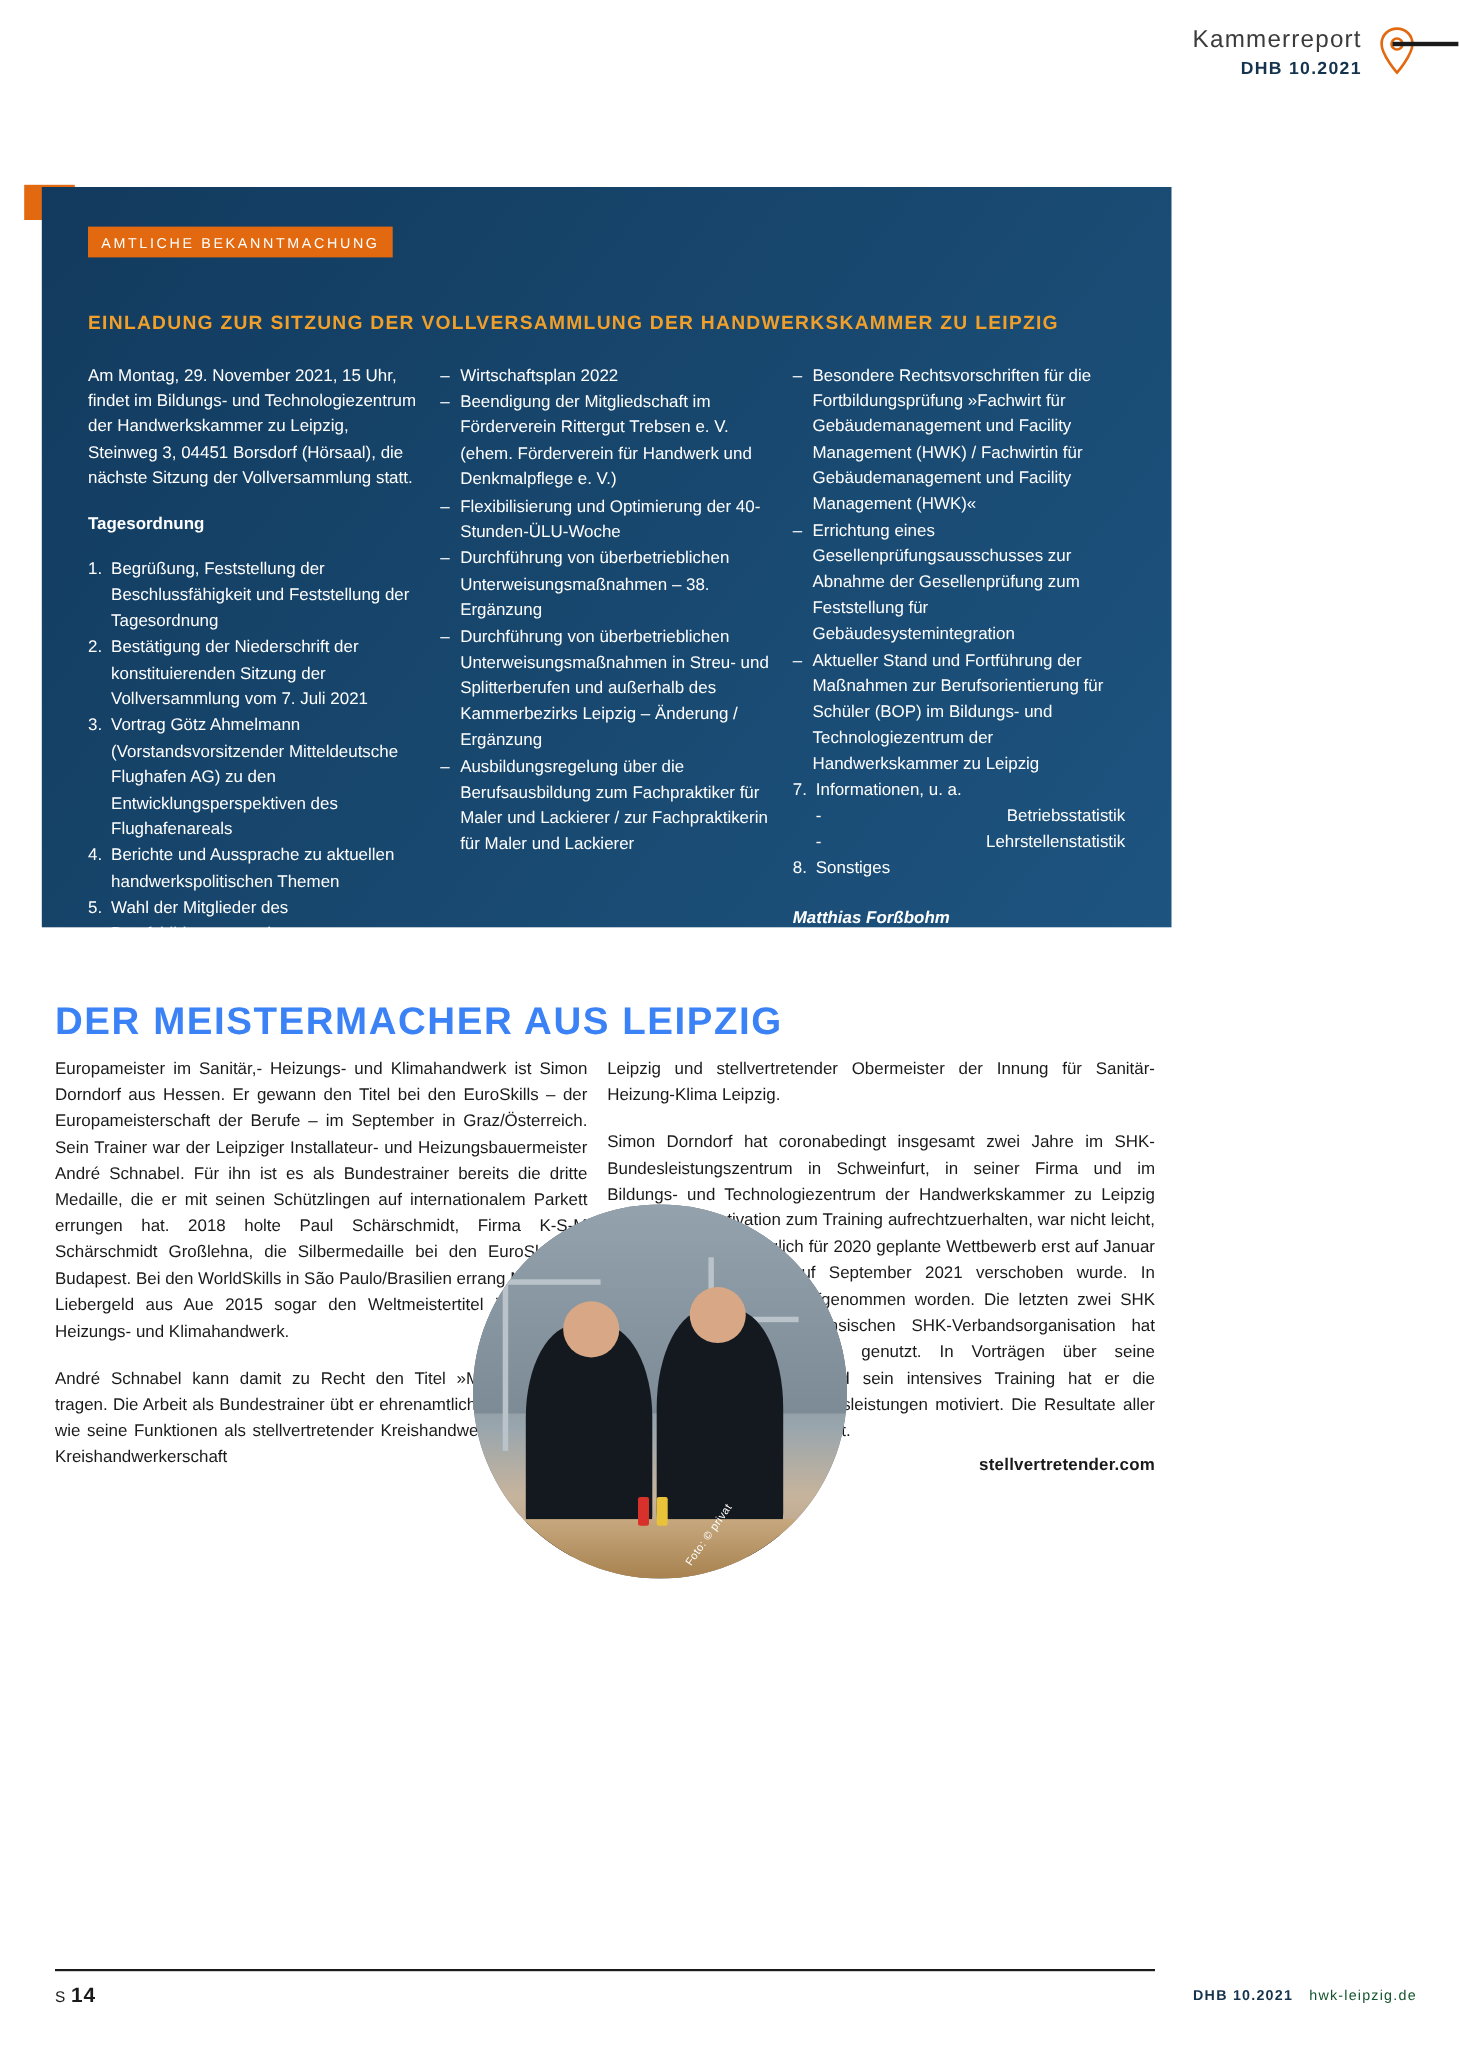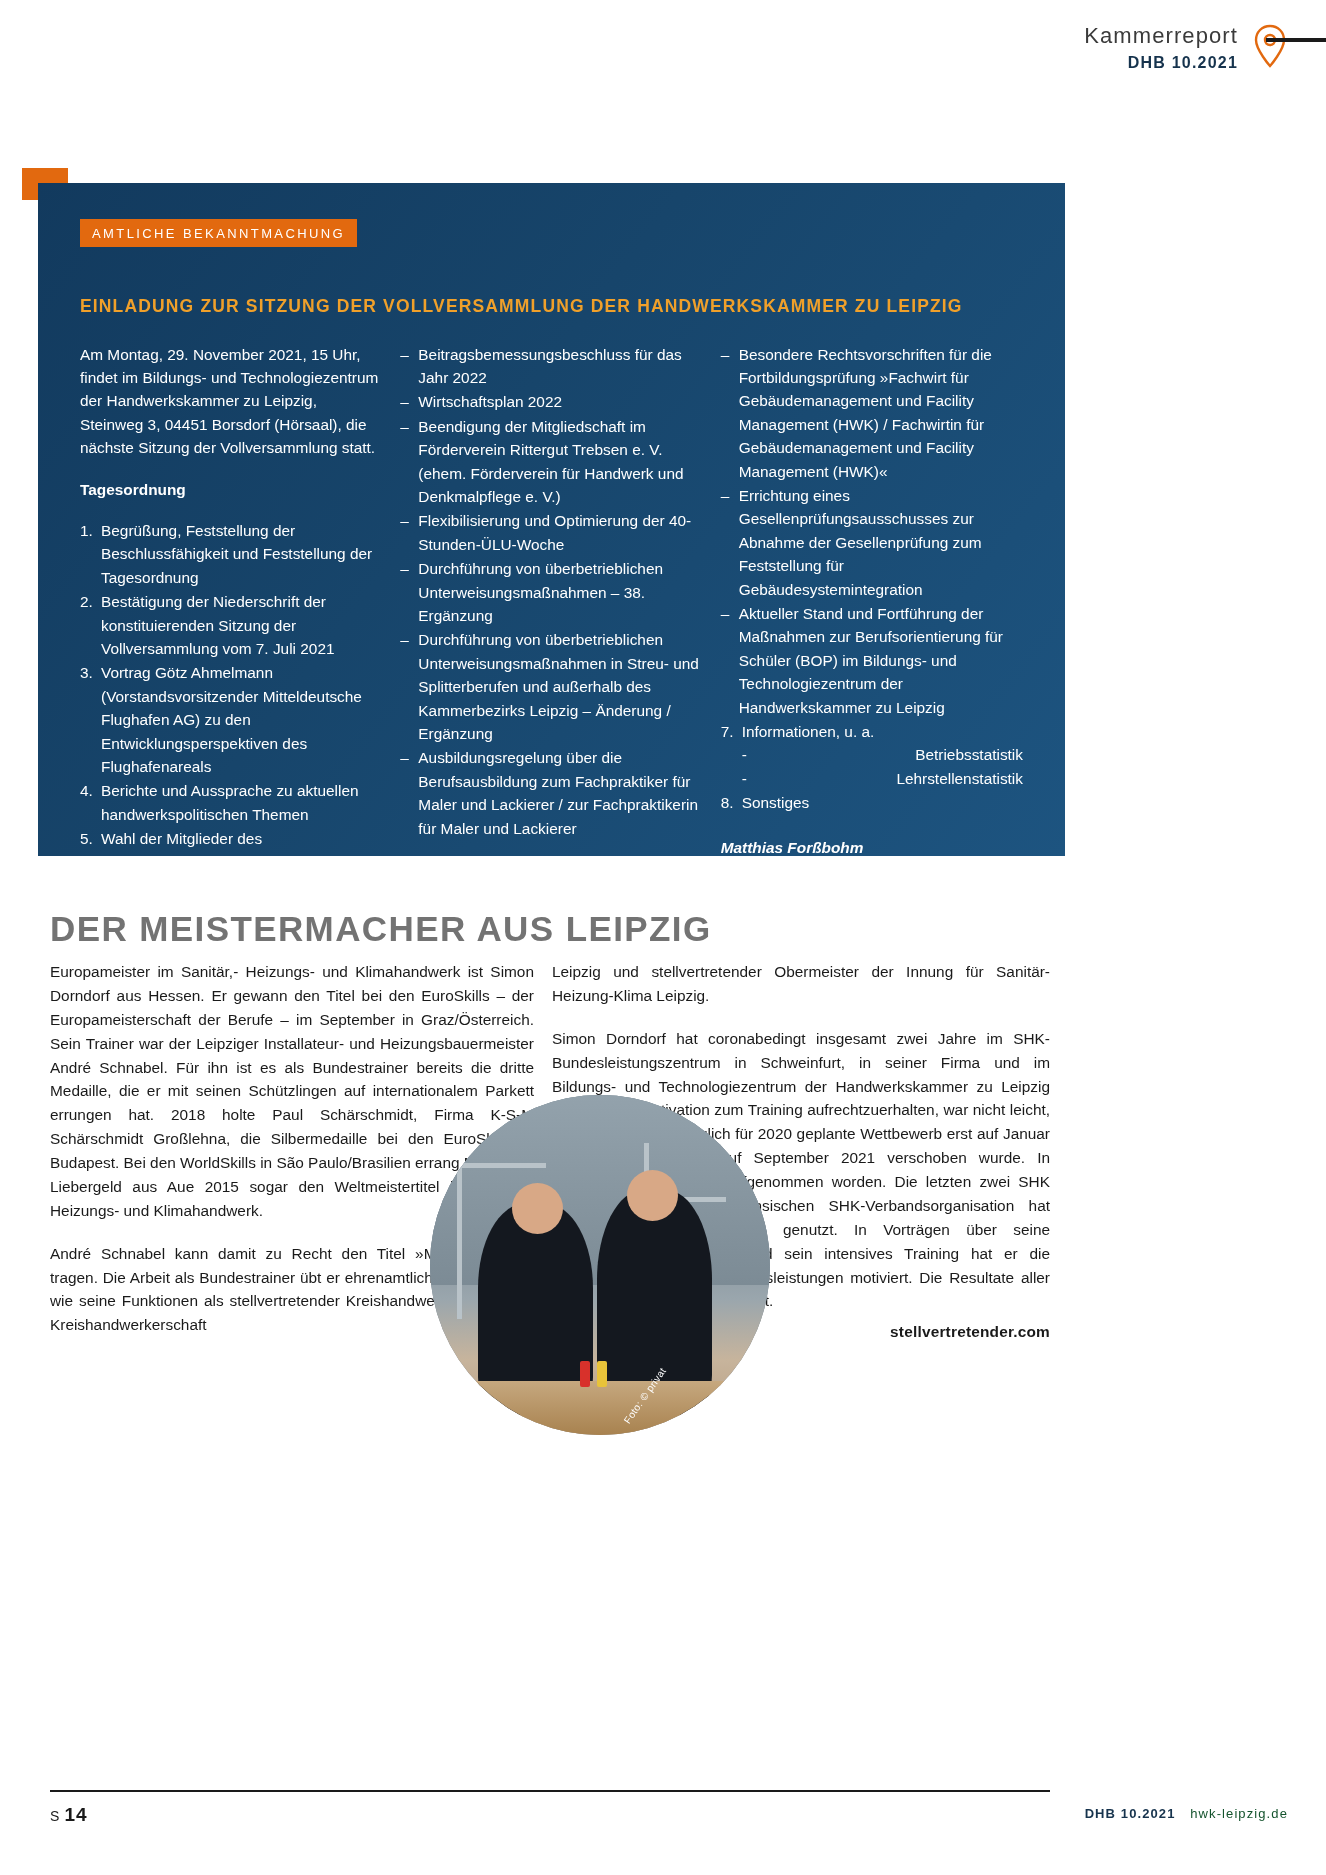--- a/index.html
+++ b/index.html
@@ -64,21 +64,21 @@
     position: absolute;
     left: 22px;
     top: 168px;
     width: 46px;
     height: 32px;
     background: #e2690f;
   }
   .notice {
     position: absolute;
     left: 38px;
-    top: 183px;
+    top: 170px;
     width: 1027px;
     height: 673px;
     background: linear-gradient(128deg, #123a5e 0%, #17456b 42%, #1d5480 100%);
     color: #ffffff;
     padding: 36px 42px 30px 42px;
   }
   .notice-tag {
     display: inline-block;
     background: #e2690f;
     color: #ffffff;
@@ -160,21 +160,21 @@
   }
   .signature .name { font-weight: bold; }
 
   
   .article-title {
     position: absolute;
     left: 50px;
     top: 886px;
     font-size: 35px;
     letter-spacing: 1.4px;
-    color: #737373;
+    color: #3b82f6;
   }
   .article-body {
     position: absolute;
     left: 50px;
     top: 960px;
     width: 1000px;
     font-size: 15.4px;
     line-height: 1.55;
   }
   .col-left {
@@ -290,21 +290,20 @@
         <li>Bestätigung der Niederschrift der konstituierenden Sitzung der Vollversammlung vom 7. Juli 2021</li>
         <li>Vortrag Götz Ahmelmann (Vorstandsvorsitzender Mitteldeutsche Flughafen AG) zu den Entwicklungsperspektiven des Flughafenareals</li>
         <li>Berichte und Aussprache zu aktuellen handwerkspolitischen Themen</li>
         <li>Wahl der Mitglieder des Berufsbildungsausschusses</li>
         <li>Beratung und Entscheidung zu Beschlussvorlagen</li>
       </ol>
     </div>
 
     <div class="notice-col">
       <ul class="dashlist">
-        <li>Beitragsbemessungsbeschluss für das Jahr 2022</li>
         <li>Wirtschaftsplan 2022</li>
         <li>Beendigung der Mitgliedschaft im Förderverein Rittergut Trebsen e. V. (ehem. Förderverein für Handwerk und Denkmalpflege e. V.)</li>
         <li>Flexibilisierung und Optimierung der 40-Stunden-ÜLU-Woche</li>
         <li>Durchführung von überbetrieblichen Unterweisungsmaßnahmen – 38. Ergänzung</li>
         <li>Durchführung von überbetrieblichen Unterweisungsmaßnahmen in Streu- und Splitterberufen und außerhalb des Kammerbezirks Leipzig – Änderung / Ergänzung</li>
         <li>Ausbildungsregelung über die Berufsausbildung zum Fachpraktiker für Maler und Lackierer / zur Fachpraktikerin für Maler und Lackierer</li>
       </ul>
     </div>
 
     <div class="notice-col">

